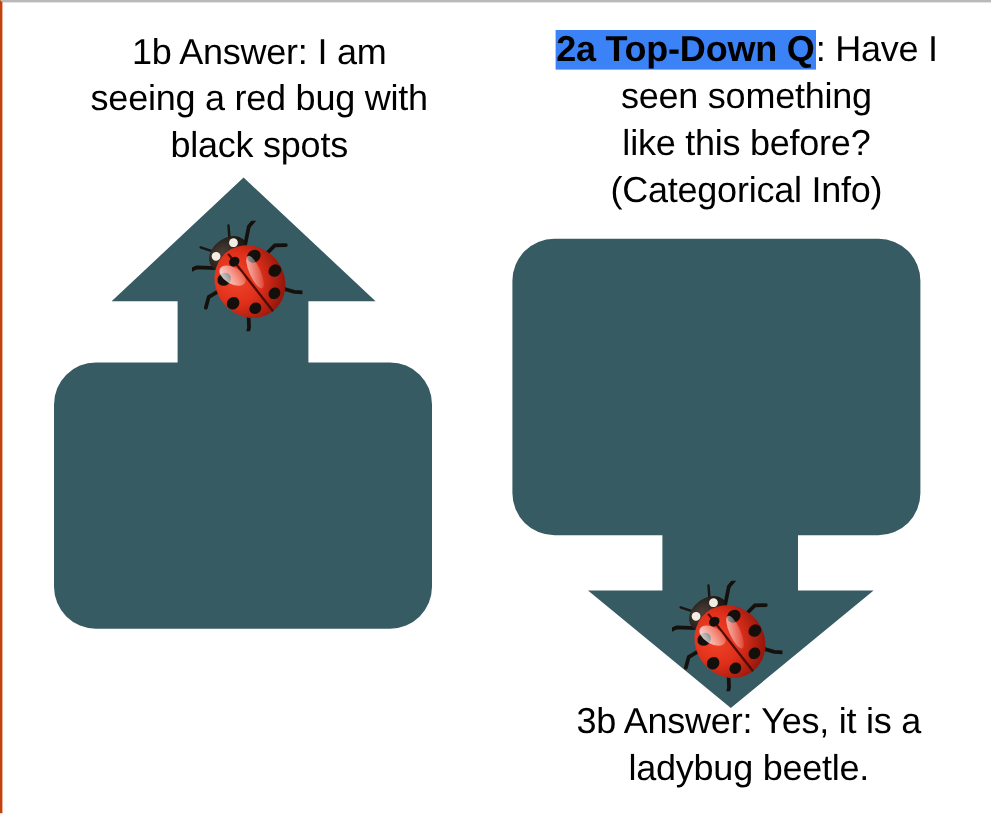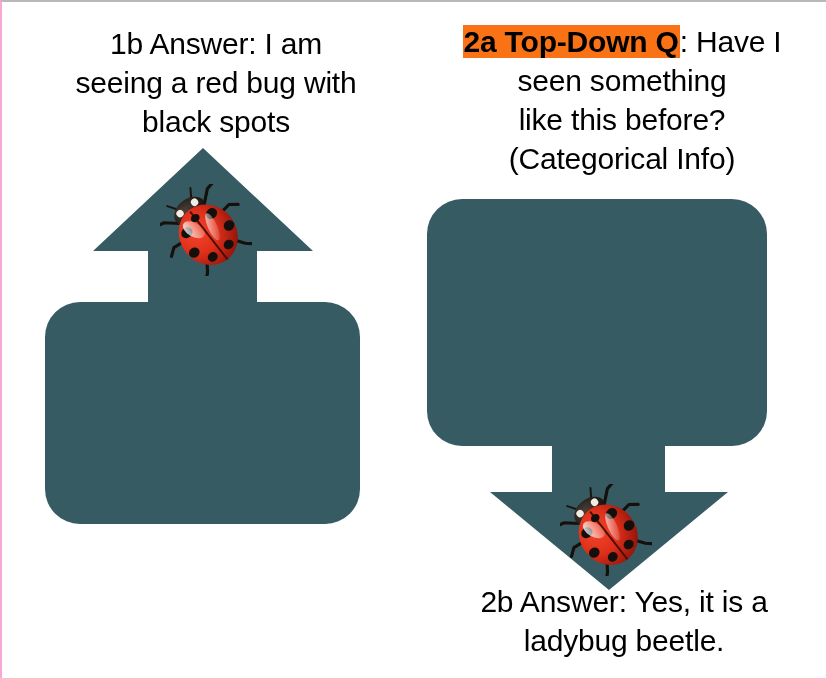--- a/index.html
+++ b/index.html
@@ -10,37 +10,37 @@
   body {
     font-family: "Liberation Sans", sans-serif;
   }
   #slide {
     position: relative;
     width: 826px;
     height: 678px;
     background: #ffffff;
     overflow: hidden;
     box-sizing: border-box;
-    border-left: 2px solid #f9a8d4;
+    border-left: 2px solid #c2410c;
     border-top: 2px solid #b9b9b9;
   }
 
   
   .textblock {
     position: absolute;
     text-align: center;
     color: #000000;
     font-size: 30px;
     line-height: 1.30;
     letter-spacing: -0.2px;
     font-weight: 400;
     white-space: pre-line;
   }
   .hl {
-    background: #f97316;
+    background: #3b82f6;
     font-weight: bold;
     padding: 0 1px;
   }
 
   #caption-1b { left: 18px;  top: 22px;  width: 392px; }
   #caption-2a { left: 432px; top: 20px;  width: 376px; }
   #caption-1a { left: 6px;   top: 558px; width: 404px; }
   #caption-2b { left: 436px; top: 580px; width: 372px; }
 
   
@@ -207,16 +207,16 @@
   <div id="caption-1b" class="textblock">1b Answer: I am
 seeing a red bug with
 black spots</div>
 
   <div id="caption-2a" class="textblock"><span class="hl">2a Top-Down Q</span><span>: Have I
 seen something
 like this before?
 (Categorical Info)</span></div>
 
 
-  <div id="caption-2b" class="textblock">2b Answer: Yes, it is a
+  <div id="caption-2b" class="textblock">3b Answer: Yes, it is a
 ladybug beetle.</div>
 
 </div>
 
 </body></html>

